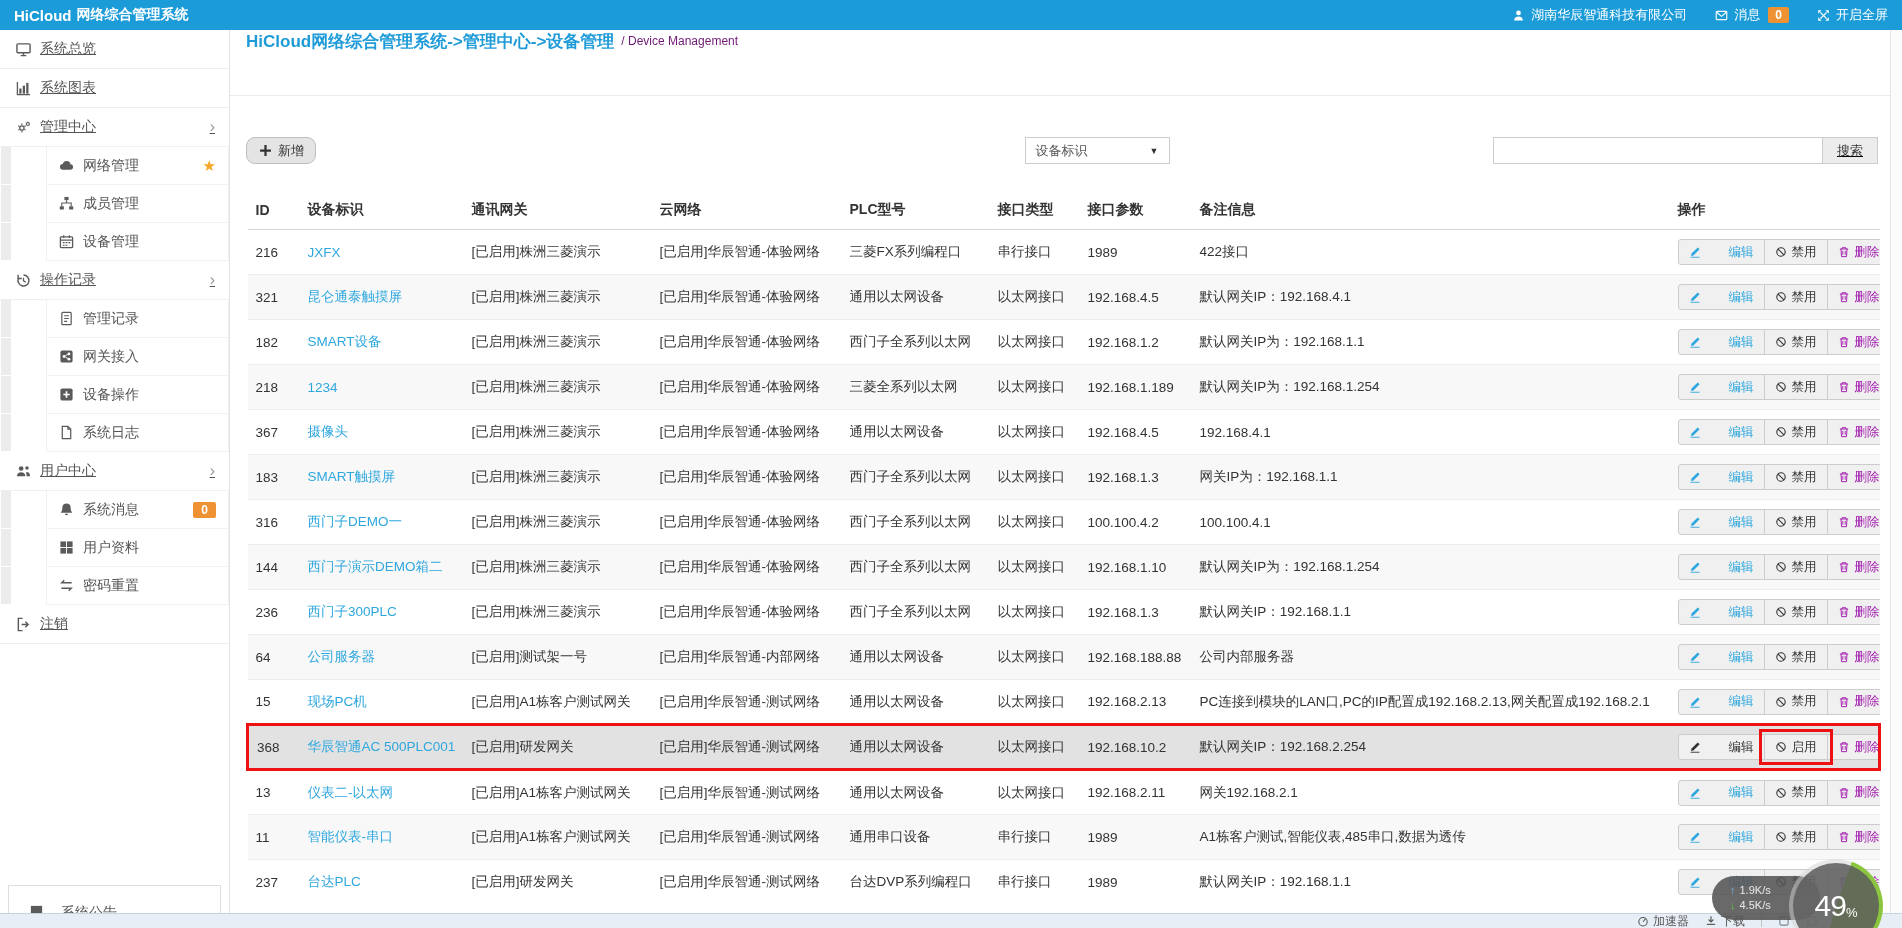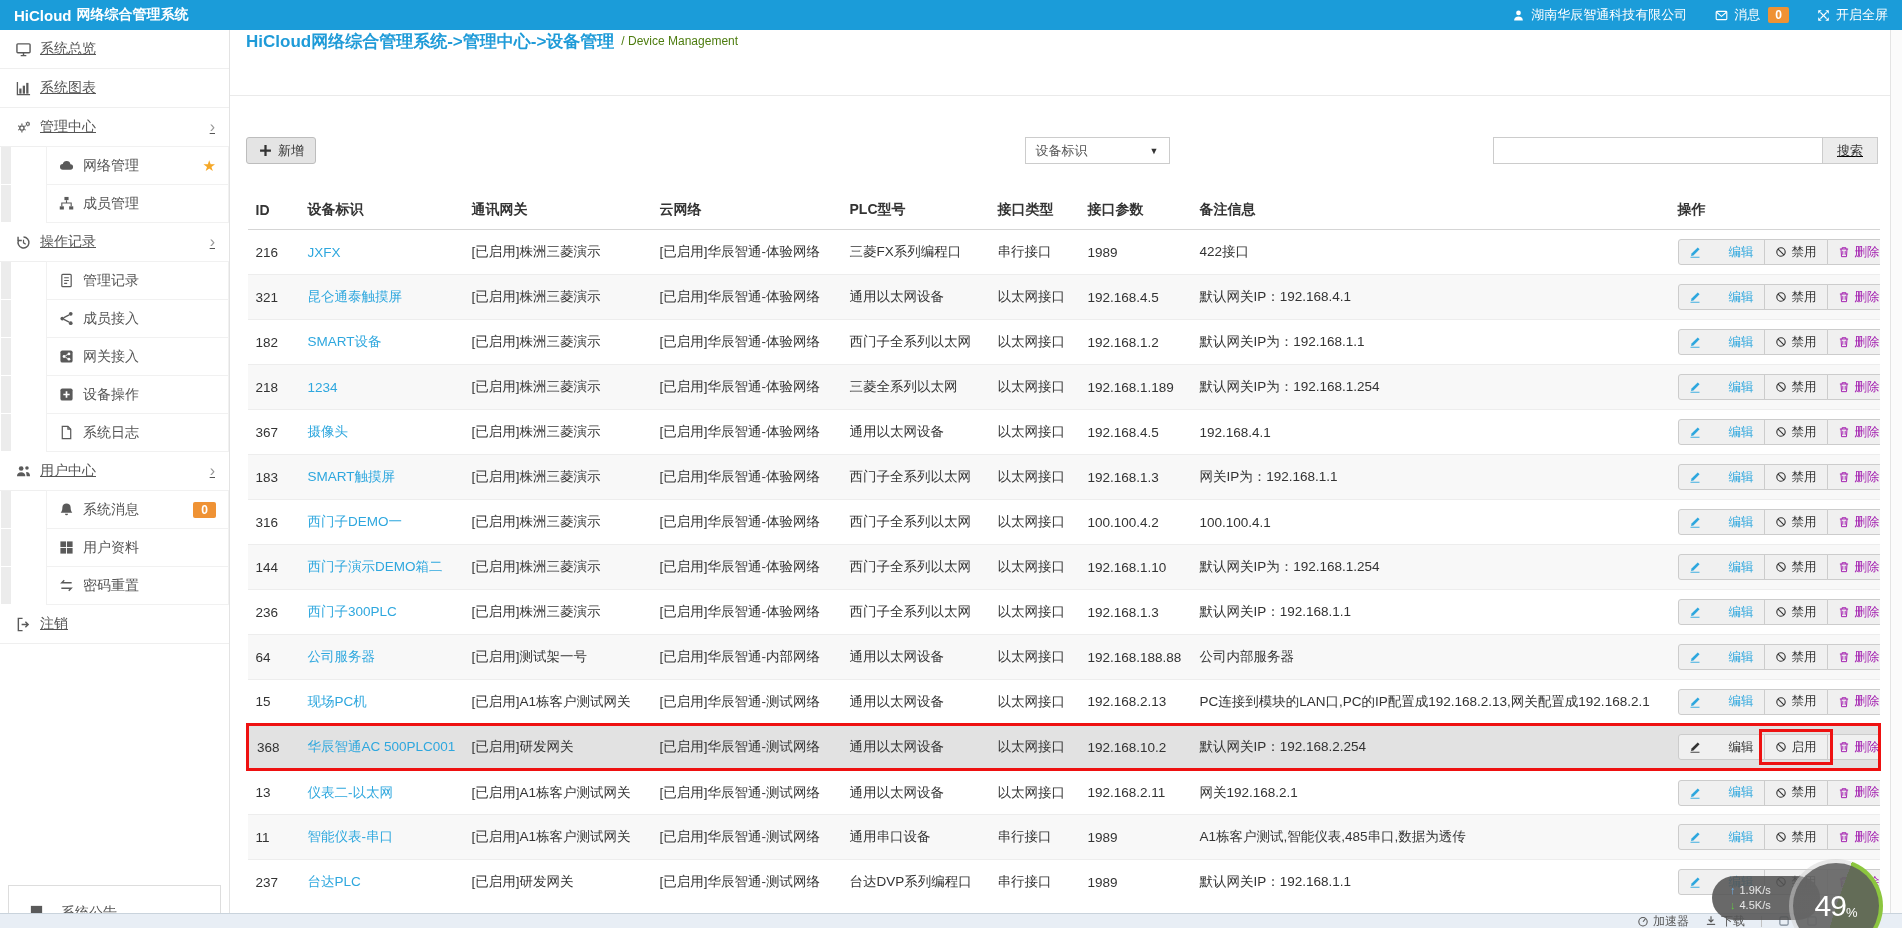--- a/index.html
+++ b/index.html
@@ -30,27 +30,27 @@
   .chev{margin-left:auto;color:#999;font-size:16px;line-height:1;}
   .star{margin-left:auto;color:#f5a828;font-size:15px;}
   .sbadge{margin-left:auto;background:#ef9234;color:#fff;font-size:12px;font-weight:bold;padding:1px 8px;border-radius:2px;}
   .sidebar-bottom-card{position:absolute;left:8px;right:8px;top:855px;bottom:0;border:1px solid #ddd;
                        display:flex;align-items:flex-start;gap:8px;padding:18px 0 0 20px;color:#555;font-size:14px;box-sizing:border-box;}
 
   
   .content{position:absolute;top:30px;left:230px;right:0;bottom:0;background:#fff;}
   .breadcrumb-bar{height:65px;display:flex;padding:0 16px;border-bottom:1px solid #eaeaea;}
   .bc-title{color:#1f9bd8;font-weight:bold;font-size:17px;}
-  .bc-sub{color:#4d7c0f;font-size:12px;margin-left:7px;padding-top:4px;}
+  .bc-sub{color:#701a75;font-size:12px;margin-left:7px;padding-top:4px;}
 
   .toolbar{display:flex;align-items:center;margin:40px 24px 0 16px;height:29px;}
   .toolbar-left{flex:1;}
   .toolbar-right{flex:1;display:flex;justify-content:flex-end;text-decoration:underline;}
   .btn-add{display:inline-flex;align-items:center;gap:5px;height:27px;padding:0 11px;background:#e4e4e4;
-           border:1px solid #bdbdbd;border-radius:3px;font-size:13px;color:#333;cursor:pointer;
+           border:1px solid #bdbdbd;border-radius:9px;font-size:13px;color:#333;cursor:pointer;
            font-family:inherit;}
   .filter-select{width:145px;height:27px;border:1px solid #ccc;background:#fff;display:flex;align-items:center;
                  padding:0 10px;font-size:13px;color:#555;box-sizing:border-box;cursor:pointer;margin-left:70px;}
   .caret{margin-left:auto;font-size:9px;color:#333;}
   .search-input{width:330px;height:27px;border:1px solid #ccc;box-sizing:border-box;padding:0 8px;font-size:13px;outline:none;font-family:inherit;}
   .btn-search{height:27px;padding:0 14px;margin-left:-1px;background:#ececec;border:1px solid #ccc;font-size:13px;color:#333;cursor:pointer;font-family:inherit;}
 
   
   table.device-table{margin:26px 24px 0 16px;border-collapse:collapse;table-layout:fixed;width:1632px;font-size:13.5px;color:#333;}
   .device-table thead th{text-align:left;font-weight:bold;font-size:14px;color:#333;padding:10px 8px;border-bottom:1px solid #d5d5d5;white-space:nowrap;}
@@ -190,50 +190,48 @@
           <span class="icon">
             <svg viewBox="0 0 16 16" width="15" height="15" aria-hidden="true">
               <rect x="5.8" y="1" width="4.4" height="3.4" fill="currentColor"></rect>
               <rect x="0.8" y="11" width="4.4" height="3.4" fill="currentColor"></rect>
               <rect x="10.8" y="11" width="4.4" height="3.4" fill="currentColor"></rect>
               <path d="M8 4.4v3.1M3 11V7.5h10V11" stroke="currentColor" stroke-width="1.2" fill="none"></path>
             </svg>
           </span>
           <span>成员管理</span>
         </li>
+        <li class="sub">
+          <span class="icon">
+            <svg viewBox="0 0 16 16" width="15" height="15" aria-hidden="true">
+              <rect x="1.5" y="3" width="13" height="11.5" rx="1" fill="none" stroke="currentColor" stroke-width="1.4"></rect>
+              <path d="M1.5 6.5h13M5 1.2v3M11 1.2v3M4 9.2h2M7 9.2h2M10 9.2h2M4 12h2M7 12h2" stroke="currentColor" stroke-width="1.3" fill="none"></path>
+            </svg>
+          </span>
+          <span>设备管理</span>
+        </li>
         <li class="top">
           <span class="icon">
             <svg viewBox="0 0 16 16" width="15" height="15" aria-hidden="true">
               <path d="M8 2.2a5.8 5.8 0 1 1-5.3 3.4" fill="none" stroke="currentColor" stroke-width="1.5"></path>
               <path d="M2.2 1.8v4h4" fill="none" stroke="currentColor" stroke-width="1.5"></path>
               <path d="M8 5v3.4l2.4 1.5" fill="none" stroke="currentColor" stroke-width="1.3"></path>
             </svg>
           </span>
           <span>操作记录</span>
           <span class="chev">›</span>
         </li>
         <li class="sub">
           <span class="icon">
             <svg viewBox="0 0 16 16" width="15" height="15" aria-hidden="true">
               <rect x="3" y="1.5" width="10" height="13" rx="1" fill="none" stroke="currentColor" stroke-width="1.3"></rect>
               <path d="M5.5 5h5M5.5 8h5M5.5 11h3.2" stroke="currentColor" stroke-width="1.2"></path>
             </svg>
           </span>
           <span>管理记录</span>
-        </li>
-        <li class="sub">
-          <span class="icon">
-            <svg viewBox="0 0 16 16" width="15" height="15" aria-hidden="true">
-              <circle cx="12.5" cy="3" r="2" fill="currentColor"></circle>
-              <circle cx="3.5" cy="8" r="2" fill="currentColor"></circle>
-              <circle cx="12.5" cy="13" r="2" fill="currentColor"></circle>
-              <path d="M5.2 7.1l5.6-3M5.2 8.9l5.6 3" stroke="currentColor" stroke-width="1.3"></path>
-            </svg>
-          </span>
-          <span>成员接入</span>
         </li>
         <li class="sub">
           <span class="icon">
             <svg viewBox="0 0 16 16" width="15" height="15" aria-hidden="true">
               <rect x="1.5" y="1.5" width="13" height="13" rx="2" fill="currentColor"></rect>
               <circle cx="10.6" cy="5.2" r="1.5" fill="#fff"></circle>
               <circle cx="5.4" cy="8" r="1.5" fill="#fff"></circle>
               <circle cx="10.6" cy="10.8" r="1.5" fill="#fff"></circle>
               <path d="M6.7 7.3l2.7-1.5M6.7 8.7l2.7 1.5" stroke="#fff" stroke-width="1"></path>
             </svg>

